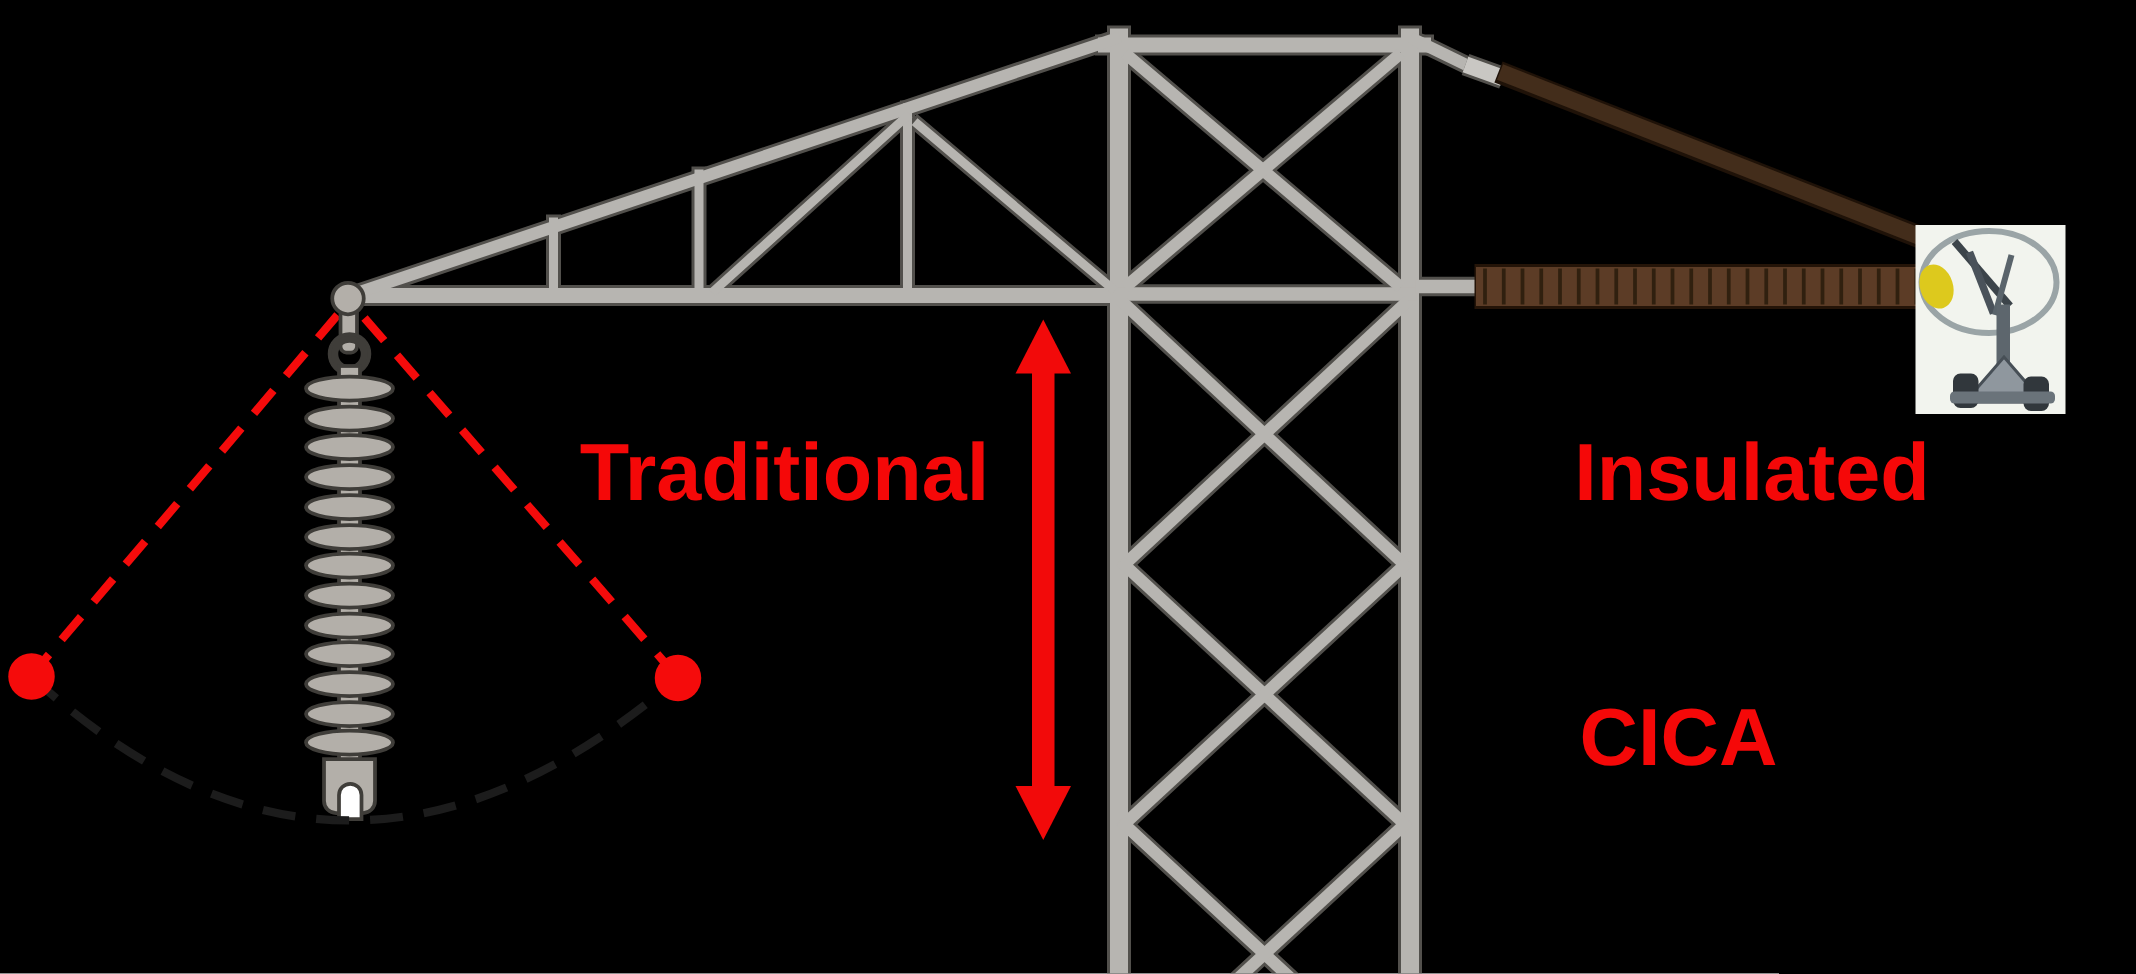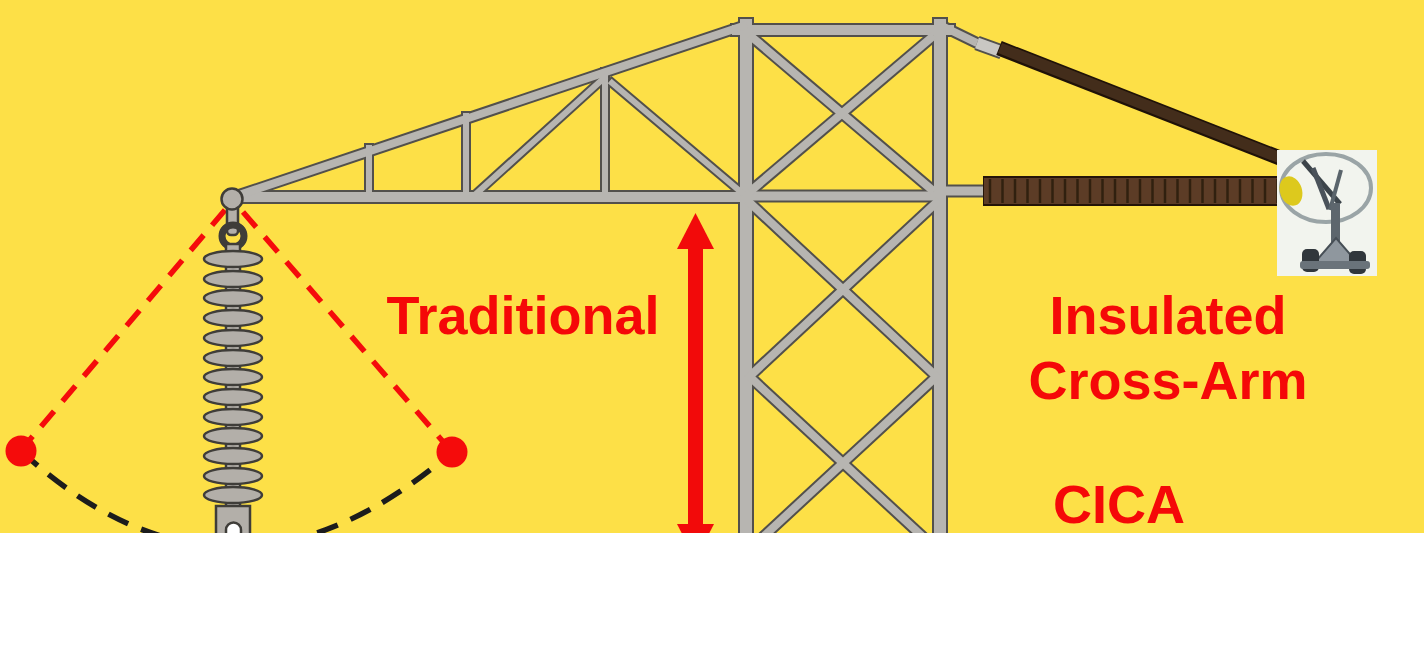--- a/index.html
+++ b/index.html
@@ -1,16 +1,16 @@
 <!DOCTYPE html>
 <html><head>
 <meta charset="utf-8">
 <style>
   html,body{margin:0;padding:0;background:#ffffff;}
-  #stage{position:relative;width:1424px;height:533px;background:#fde047;overflow:hidden;
+  #stage{position:relative;width:1424px;height:649px;background:#000000;overflow:hidden;
          font-family:"Liberation Sans",sans-serif;}
   #drawing{position:absolute;left:0;top:0;}
   .lbl{position:absolute;font-weight:bold;font-size:54px;line-height:65px;color:#f50808;
        transform:translateX(-50%);white-space:nowrap;text-align:center;}
 </style>
 </head>
 <body>
 
 <div id="stage">
 
@@ -155,17 +155,16 @@
       <rect x="688" y="246" width="15" height="290"></rect>
       <polygon points="695.5,213 677,249 714,249"></polygon>
       <polygon points="695.5,560 677,524 714,524"></polygon>
     </g>
   </svg>
 
   <div class="lbl" style="left:523px;top:283px">Traditional</div>
 
   <div class="lbl" style="left:1168px;top:283px">
     <div>Insulated</div>
-    <div>Cross-Arm</div>
   </div>
 
-  <div class="lbl" style="left:1119px;top:472px">CICA</div>
+  <div class="lbl" style="left:1119px;top:460px">CICA</div>
 </div>
 
 </body></html>

